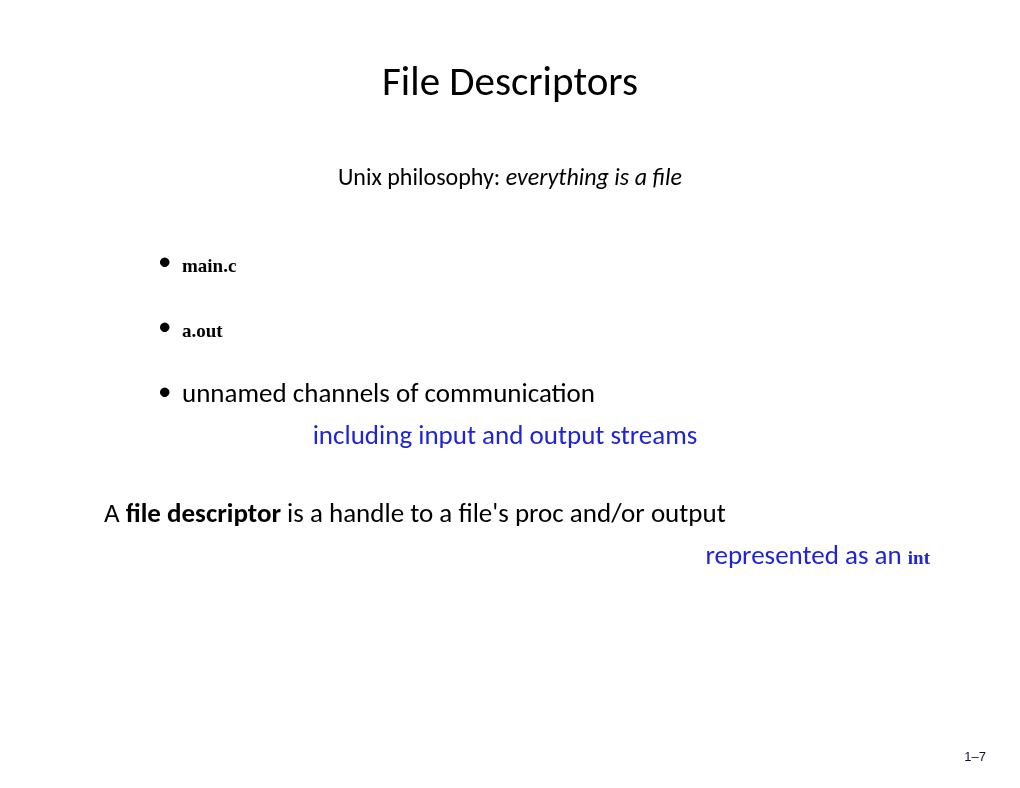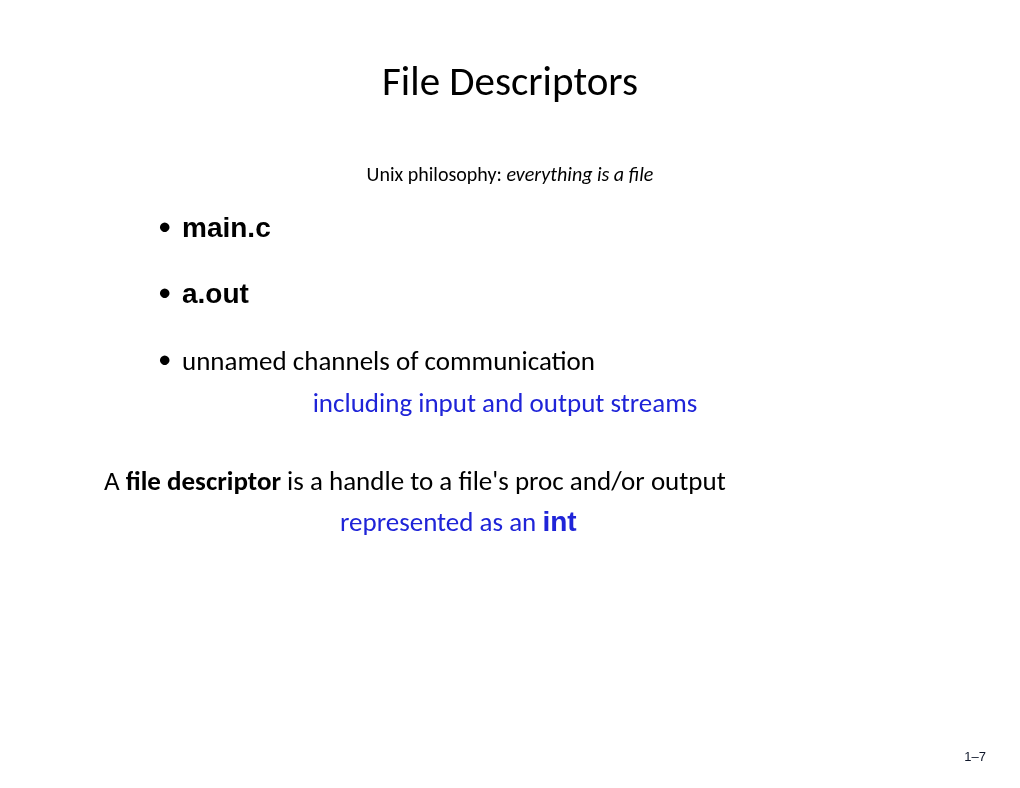--- a/index.html
+++ b/index.html
@@ -13,23 +13,23 @@
     padding: 56px 90px 50px 90px;
   }
   .title {
     text-align: center;
     font-size: 41px;
     font-weight: 400;
     margin-bottom: 56px;
   }
   .subtitle {
     text-align: center;
-    font-size: 20px;
+    font-size: 24px;
     font-weight: 400;
-    margin-bottom: 24px;
+    margin-bottom: 54px;
   }
   .subtitle .italic { font-style: italic; }
   .bullets {
     margin-left: 68px;
     margin-right: 20px;
   }
   .bullet {
     font-size: 27px;
     line-height: 1.3;
     margin-bottom: 30px;
@@ -37,41 +37,41 @@
     padding-left: 24px;
   }
   .bullet::before {
     content: "•";
     position: absolute;
     left: 0;
     top: -2px;
     font-size: 27px;
   }
   .mono {
-    font-family: Liberation Sans, sans-serif;
+    font-family: Liberation Serif, serif;
     font-weight: bold;
-    font-size: 28px;
+    font-size: 19px;
   }
   .subnote {
     text-align: center;
     font-size: 27px;
     margin-top: -22px;
     margin-bottom: 44px;
     padding-right: 10px;
   }
   .blue { color: #1f24d8; }
   .summary {
     font-size: 27px;
     line-height: 1.35;
     margin-left: 14px;
     margin-right: 10px;
     margin-top: 8px;
   }
   .summary-sub {
-    text-align: left;
+    text-align: right;
     font-size: 27px;
     margin-top: 6px;
     margin-left: 250px;
   }
   .bolditalic { font-weight: bold; }
   .pagenum {
     position: absolute;
     right: 34px;
     bottom: 24px;
     font-size: 13px;

